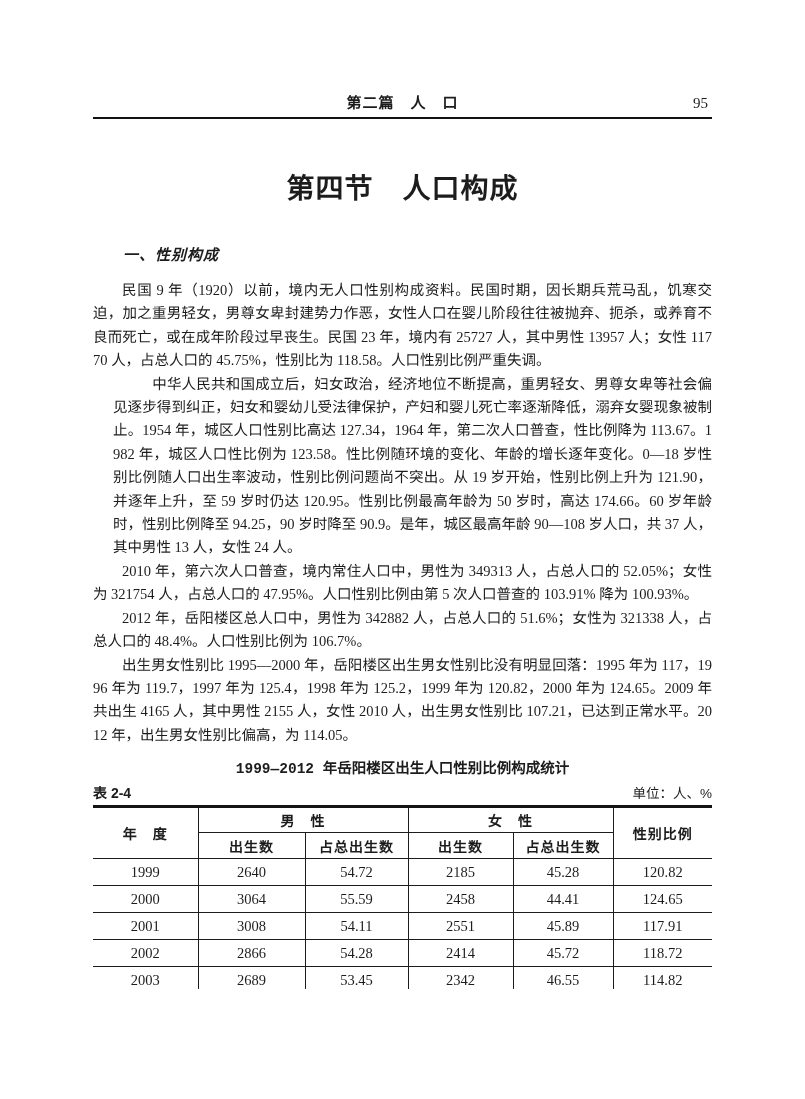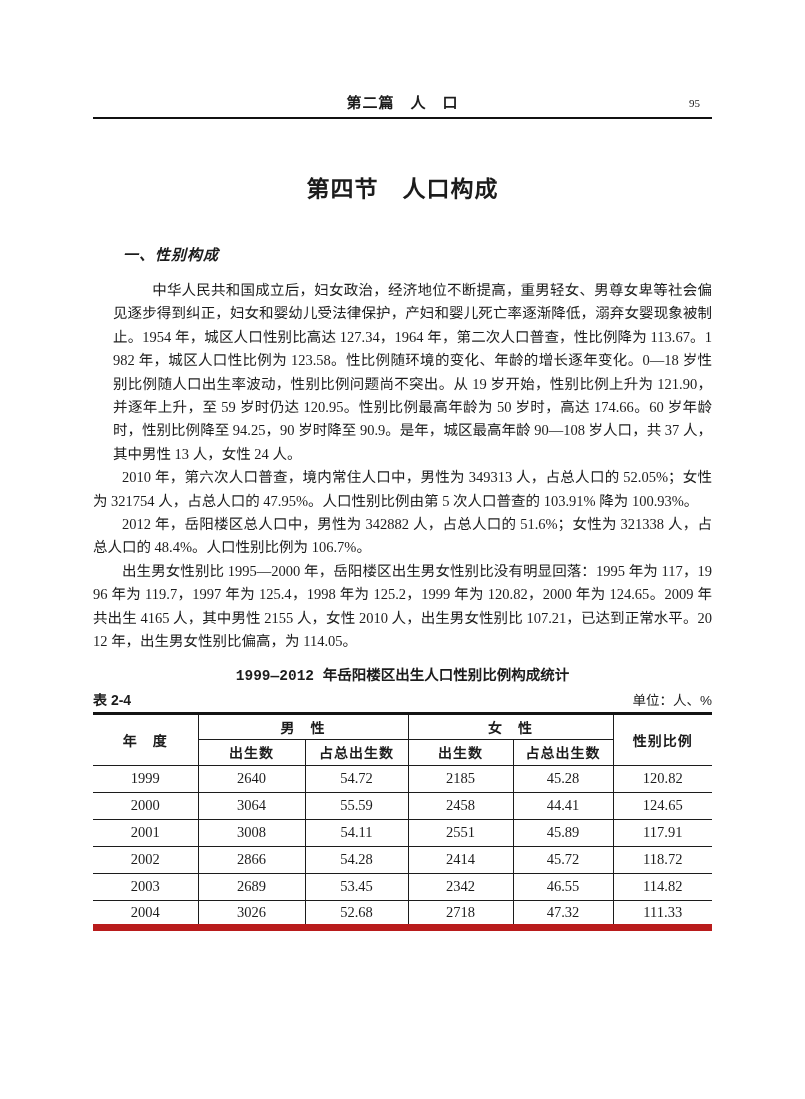--- a/index.html
+++ b/index.html
@@ -18,39 +18,39 @@
     margin-top: 94px;
     position: relative;
     text-align: center;
     font-family: "Liberation Sans", "DejaVu Sans", sans-serif;
     font-weight: bold;
     font-size: 15px;
     line-height: 18px;
     letter-spacing: 1px;
   }
   .rh-page {
-    position: absolute; right: 12px; bottom: 0;
+    position: absolute; right: 4px; bottom: 0;
     font-family: "Liberation Serif", "DejaVu Serif", serif;
     font-weight: normal;
-    font-size: 11px;
+    font-size: 15px;
     letter-spacing: 0;
   }
   .header-rule {
     margin-top: 5px;
     border: 0;
     border-top: 2px solid #111111;
     height: 0;
   }
   
   .chapter-title {
     margin: 56px 0 0 0;
     text-align: center;
     font-family: "Liberation Sans", "DejaVu Sans", sans-serif;
     font-weight: bold;
-    font-size: 23px;
+    font-size: 28px;
     line-height: 28px;
     letter-spacing: 1px;
   }
   
   .subsection {
     margin: 42px 0 0 0;
     font-size: 15px;
     line-height: 20px;
     font-weight: bold;
     font-style: italic;
@@ -128,20 +128,21 @@
     <span>第二篇　人　口</span>
     <span class="rh-page">95</span>
   </div>
   <div class="header-rule"></div>
 
   <h1 class="chapter-title">第四节　人口构成</h1>
 
   <h2 class="subsection">一、性别构成</h2>
 
   <div class="body-text">
+    <p class="para">民国 9 年（1920）以前，境内无人口性别构成资料。民国时期，因长期兵荒马乱，饥寒交迫，加之重男轻女，男尊女卑封建势力作恶，女性人口在婴儿阶段往往被抛弃、扼杀，或养育不良而死亡，或在成年阶段过早丧生。民国 23 年，境内有 25727 人，其中男性 13957 人；女性 11770 人，占总人口的 45.75%，性别比为 118.58。人口性别比例严重失调。</p>
     <p class="para indent-deep">中华人民共和国成立后，妇女政治，经济地位不断提高，重男轻女、男尊女卑等社会偏见逐步得到纠正，妇女和婴幼儿受法律保护，产妇和婴儿死亡率逐渐降低，溺弃女婴现象被制止。1954 年，城区人口性别比高达 127.34，1964 年，第二次人口普查，性比例降为 113.67。1982 年，城区人口性比例为 123.58。性比例随环境的变化、年龄的增长逐年变化。0—18 岁性别比例随人口出生率波动，性别比例问题尚不突出。从 19 岁开始，性别比例上升为 121.90，并逐年上升，至 59 岁时仍达 120.95。性别比例最高年龄为 50 岁时，高达 174.66。60 岁年龄时，性别比例降至 94.25，90 岁时降至 90.9。是年，城区最高年龄 90—108 岁人口，共 37 人，其中男性 13 人，女性 24 人。</p>
     <p class="para">2010 年，第六次人口普查，境内常住人口中，男性为 349313 人，占总人口的 52.05%；女性为 321754 人，占总人口的 47.95%。人口性别比例由第 5 次人口普查的 103.91% 降为 100.93%。</p>
     <p class="para">2012 年，岳阳楼区总人口中，男性为 342882 人，占总人口的 51.6%；女性为 321338 人，占总人口的 48.4%。人口性别比例为 106.7%。</p>
     <p class="para">出生男女性别比 1995—2000 年，岳阳楼区出生男女性别比没有明显回落：1995 年为 117，1996 年为 119.7，1997 年为 125.4，1998 年为 125.2，1999 年为 120.82，2000 年为 124.65。2009 年共出生 4165 人，其中男性 2155 人，女性 2010 人，出生男女性别比 107.21，已达到正常水平。2012 年，出生男女性别比偏高，为 114.05。</p>
   </div>
 
   <div class="table-caption">1999—2012 年岳阳楼区出生人口性别比例构成统计</div>
 
   <div class="table-meta">
     <span class="table-label">表 2-4</span>

